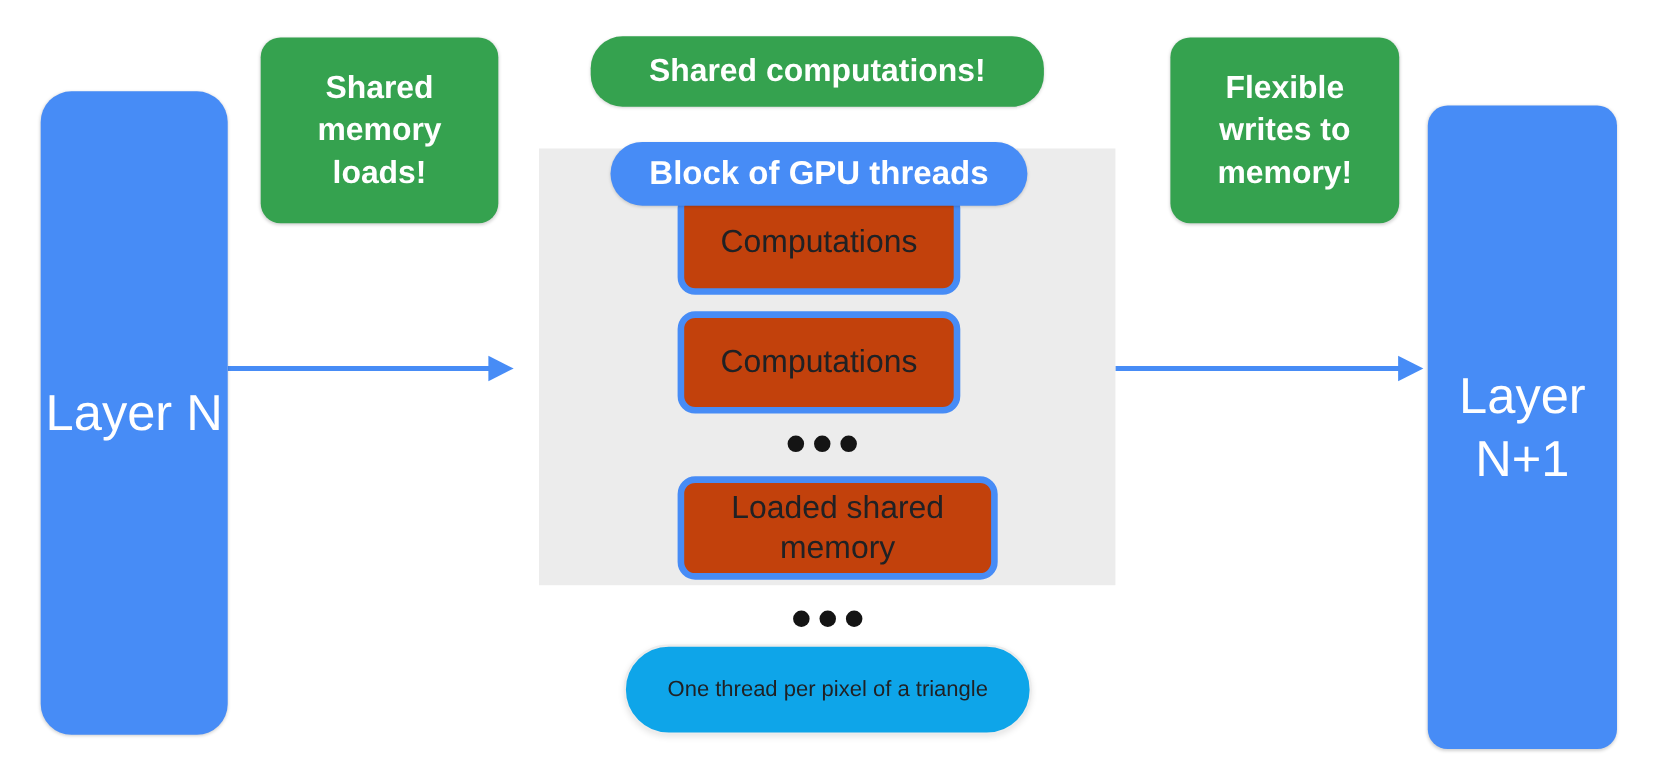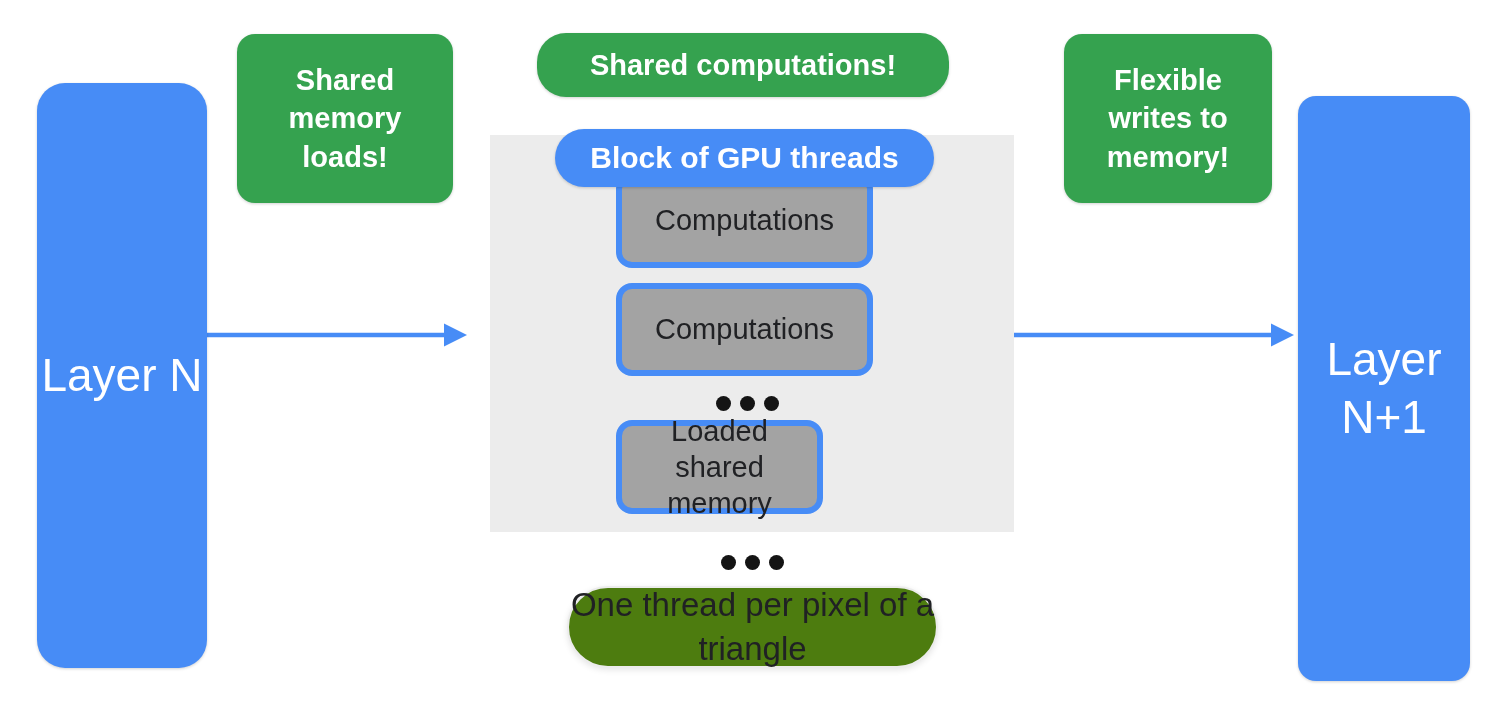--- a/index.html
+++ b/index.html
@@ -29,44 +29,44 @@
   }
   #layer-n   { left:37px;  top:83px; width:170px; height:585px; border-radius:28px; font-size:46px; line-height:1.26; z-index:3; }
   #layer-n1  { left:1298px; top:82px; width:172px; height:585px; border-radius:18px; font-size:46px; line-height:1.26; z-index:3;margin-top:14px; }
   #callout-left  { left:237px; top:34px; width:216px; height:169px; border-radius:18px; font-size:29px; line-height:1.33; padding:0 12px; z-index:3; }
   #callout-right { left:1064px; top:34px; width:208px; height:169px; border-radius:18px; font-size:29px; line-height:1.33; padding:0 12px; z-index:3; }
   #callout-center{ left:537px; top:33px; width:412px; height:64px; border-radius:29px; font-size:29px; z-index:3; }
   #gpu-pill  { left:555px; top:105px; width:379px; height:58px; border-radius:29px; font-size:30px; font-weight:bold; z-index:4;margin-top:24px; }
   #gray-panel{ left:490px; top:135px; width:524px; height:397px; background:var(--panel); z-index:1; }
   .inner-box {
     position:absolute;
-    background:#a3a3a3;
+    background:#c2410c;
     border:6px solid var(--blue);
     border-radius:16px;
     color:var(--text_dark);
     font-size:29px; line-height:1.25;
     display:flex; align-items:center; justify-content:center; text-align:center;
     box-sizing:border-box;
     z-index:2;
   }
   #comp1  { left:616px; top:173px; width:257px; height:95px; }
   #comp2  { left:616px; top:283px; width:257px; height:93px; }
-  #loaded { left:616px; top:420px; width:207px; height:94px; padding:0 6px; }
+  #loaded { left:616px; top:433px; width:291px; height:94px; padding:0 6px; }
   .dots { position:absolute; display:flex; gap:9px; z-index:2; }
   .dot  { width:15px; height:15px; border-radius:50%; background:#141414; }
   #dots-inner { left:716px; top:396px; }
   #dots-outer { left:721px; top:555px; }
   #thread-note {
     left:567px; top:586px; width:371px; height:82px;
     border-radius:41px;
-    background:#4d7c0f;
+    background:#0ea5e9;
     border:2px solid var(--note_border);
     box-shadow:0 2px 6px rgba(0,0,0,0.10);
     color:var(--text_dark);
-    font-size:33px; line-height:1.32;
+    font-size:20px; line-height:1.32;
     z-index:2;
   }
   #arrow-layer { position:absolute; left:0; top:0; z-index:0; }
 </style>
 </head>
 <body>
 
 <div class="canvas">
 
   <svg id="arrow-layer" width="1508" height="706" viewBox="0 0 1508 706">

